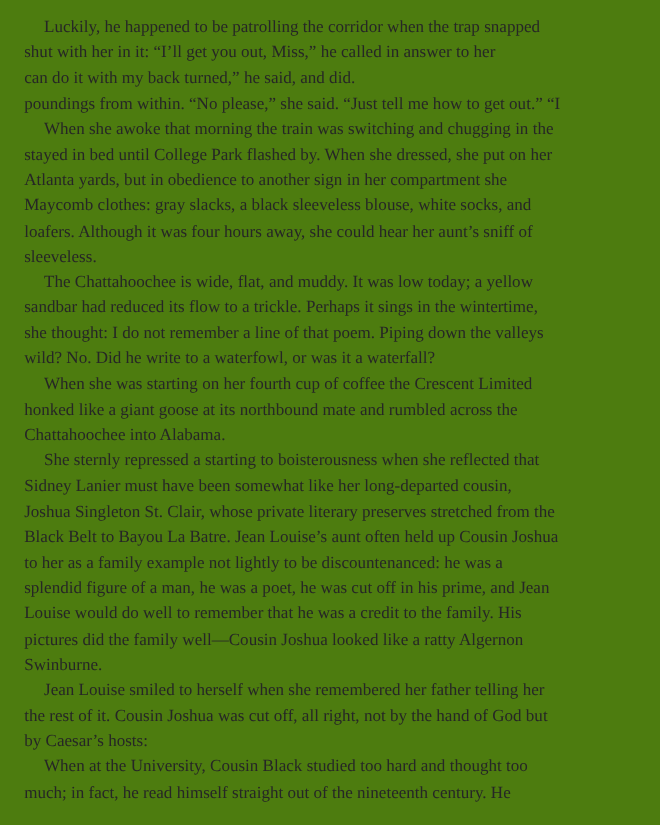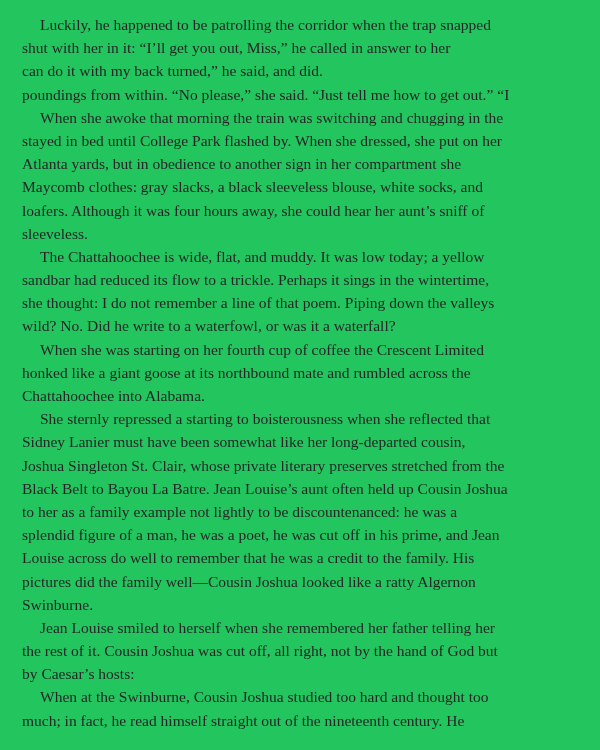--- a/index.html
+++ b/index.html
@@ -5,21 +5,21 @@
   html, body {
     margin: 0;
     padding: 0;
     background: #ffffff;
   }
   .page {
     position: relative;
     box-sizing: border-box;
     width: 600px;
     height: 750px;
-    background: #22c55e;
+    background: #4d7c0f;
     padding: 13px 16px 0 22px;
     overflow: hidden;
     font-family: "Liberation Serif", serif;
     font-size: 15.5px;
     line-height: 23.2px;
     color: #262626;
     -webkit-font-smoothing: antialiased;
   }
   .paragraph { margin: 0; padding: 0; }
   .line {
@@ -62,29 +62,29 @@
     <div class="line">Chattahoochee into Alabama.</div>
   </div>
 
   <div class="paragraph">
     <div class="line indent">She sternly repressed a starting to boisterousness when she reflected that</div>
     <div class="line">Sidney Lanier must have been somewhat like her long-departed cousin,</div>
     <div class="line">Joshua Singleton St. Clair, whose private literary preserves stretched from the</div>
     <div class="line">Black Belt to Bayou La Batre. Jean Louise’s aunt often held up Cousin Joshua</div>
     <div class="line">to her as a family example not lightly to be discountenanced: he was a</div>
     <div class="line">splendid figure of a man, he was a poet, he was cut off in his prime, and Jean</div>
-    <div class="line">Louise across do well to remember that he was a credit to the family. His</div>
+    <div class="line">Louise would do well to remember that he was a credit to the family. His</div>
     <div class="line">pictures did the family well—Cousin Joshua looked like a ratty Algernon</div>
     <div class="line">Swinburne.</div>
   </div>
 
   <div class="paragraph">
     <div class="line indent">Jean Louise smiled to herself when she remembered her father telling her</div>
     <div class="line">the rest of it. Cousin Joshua was cut off, all right, not by the hand of God but</div>
     <div class="line">by Caesar’s hosts:</div>
   </div>
 
   <div class="paragraph">
-    <div class="line indent">When at the Swinburne, Cousin Joshua studied too hard and thought too</div>
+    <div class="line indent">When at the University, Cousin Black studied too hard and thought too</div>
     <div class="line">much; in fact, he read himself straight out of the nineteenth century. He</div>
   </div>
 
 </div>
 
 </body></html>

